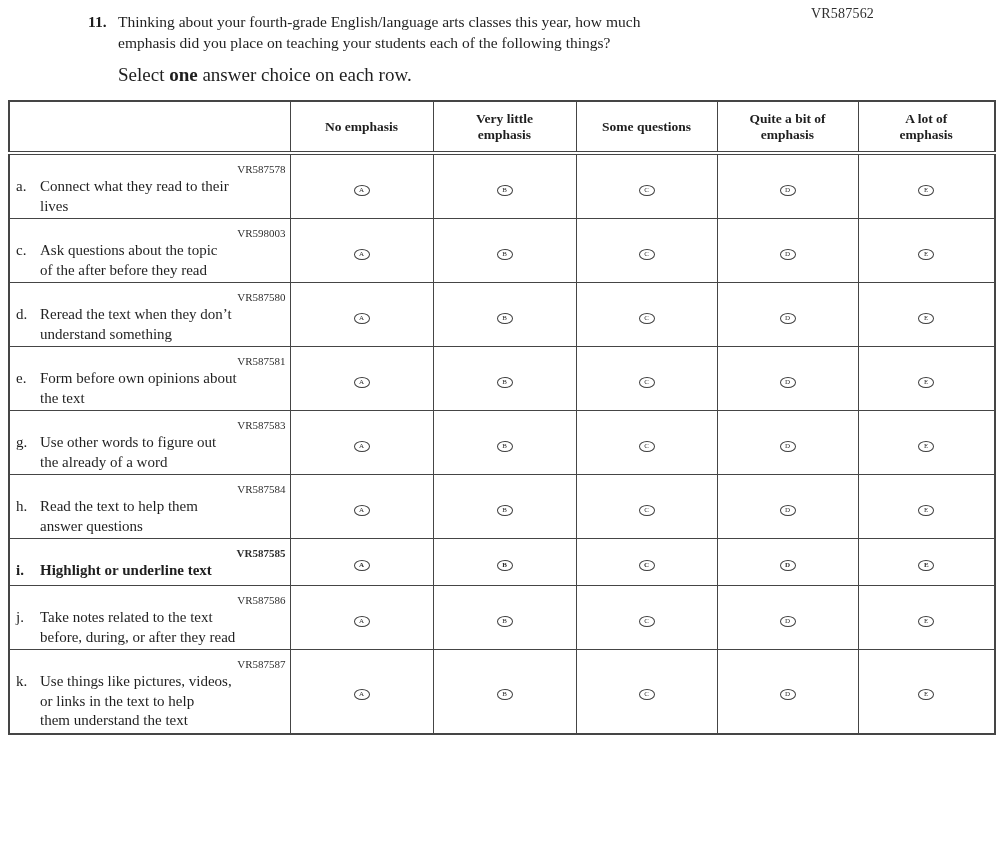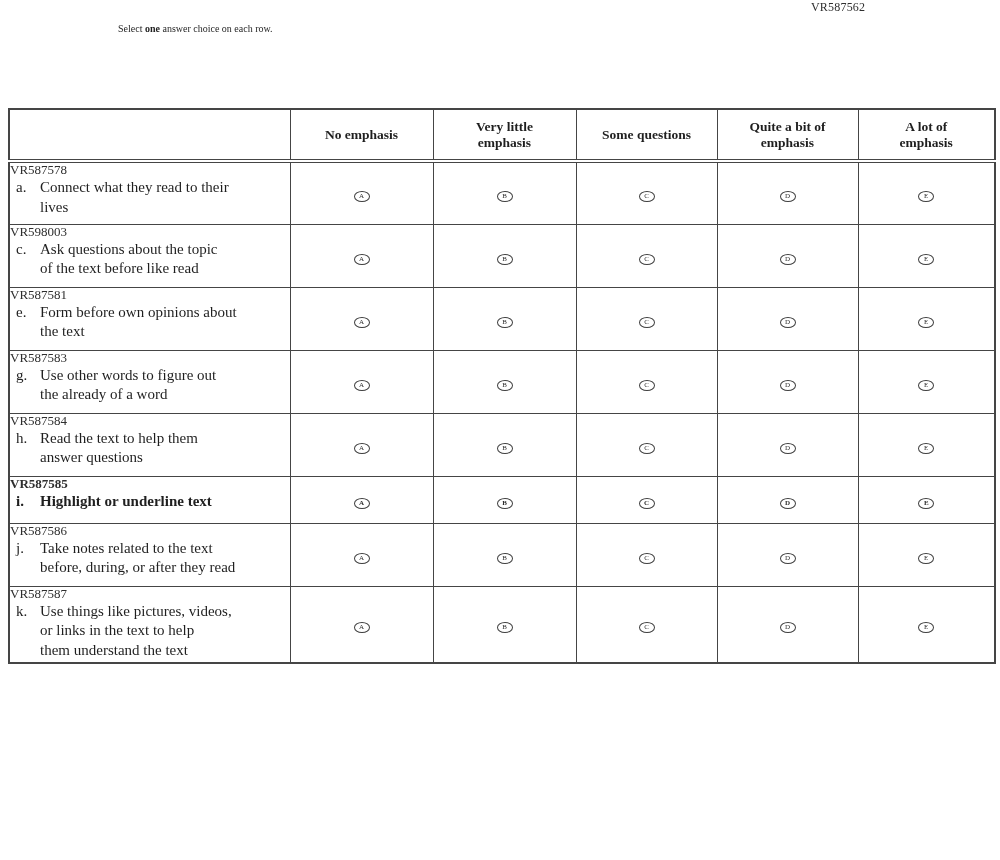--- a/index.html
+++ b/index.html
@@ -9,23 +9,23 @@
     height: 860px;
     background: #ffffff;
     font-family: "Liberation Serif", "DejaVu Serif", serif;
     color: #1f1f1f;
     position: relative;
     overflow: hidden;
   }
 
   .form-code {
     position: absolute;
-    top: 0;
+    top: 6px;
     left: 811px;
-    font-size: 12px;
+    font-size: 14px;
     letter-spacing: 0.2px;
     color: #2e2e2e;
   }
 
   .question {
     position: absolute;
     top: 12px;
     left: 88px;
     width: 680px;
   }
@@ -36,27 +36,27 @@
     font-size: 15.5px;
     line-height: 20.5px;
   }
   .q-text {
     font-size: 15.5px;
     line-height: 20.5px;
     white-space: pre-line;
   }
   .instruction {
     margin: 11px 0 0 30px;
-    font-size: 10px;
+    font-size: 19px;
   }
   .instruction b { font-weight: bold; }
 
   table.matrix {
     position: absolute;
-    top: 108px;
+    top: 100px;
     left: 8px;
     width: 986px;
     border-collapse: collapse;
     table-layout: fixed;
   }
   table.matrix, .matrix th, .matrix td {
     border: 1px solid #454545;
   }
   table.matrix { border-width: 2px 2px 2.5px 2px; }
   .matrix thead th {
@@ -72,24 +72,26 @@
   }
   .matrix tbody tr { height: 63px; }
   .matrix tbody tr.short { height: 47px; font-weight: bold; }
   .matrix tbody tr.tall { height: 76px; }
 
   .label-cell {
     vertical-align: top;
     padding: 0;
   }
   .vr-code {
-    font-size: 13px;
+    text-align: right;
+    font-size: 11px;
     color: #2e2e2e;
     padding: 2px 4px 0 0;
     line-height: 10px;
+    margin-top: 7px;
   }
   .row-label {
     display: flex;
     font-size: 15px;
     line-height: 19.5px;
     margin-top: 3px;
     padding: 0 2px 2px 6px;
   }
   .row-letter { flex: 0 0 24px; }
   .row-text { white-space: pre-line; }
@@ -112,20 +114,25 @@
     cursor: pointer;
     background: #fff;
   }
 </style>
 </head>
 <body>
 
 <div class="form-code">VR587562</div>
 
 <div class="question">
+  <div class="q-row">
+    <span class="q-num">11.</span>
+    <span class="q-text">Thinking about your fourth-grade English/language arts classes this year, how much
+emphasis did you place on teaching your students each of the following things?</span>
+  </div>
   <div class="instruction">
     <span>Select </span><b>one</b><span> answer choice on each row.</span>
   </div>
 </div>
 
 <table class="matrix">
   <colgroup>
     <col style="width:281px">
     <col style="width:143px">
     <col style="width:143px">
@@ -161,21 +168,36 @@
         <td class="bubble-cell"><span class="bubble">C</span></td>
         <td class="bubble-cell"><span class="bubble">D</span></td>
         <td class="bubble-cell"><span class="bubble">E</span></td>
       </tr>
       <tr>
         <td class="label-cell">
           <div class="vr-code">VR598003</div>
           <div class="row-label">
             <span class="row-letter">c.</span>
             <span class="row-text">Ask questions about the topic
-of the text before like read</span>
+of the after before they read</span>
+          </div>
+        </td>
+        <td class="bubble-cell"><span class="bubble">A</span></td>
+        <td class="bubble-cell"><span class="bubble">B</span></td>
+        <td class="bubble-cell"><span class="bubble">C</span></td>
+        <td class="bubble-cell"><span class="bubble">D</span></td>
+        <td class="bubble-cell"><span class="bubble">E</span></td>
+      </tr>
+      <tr>
+        <td class="label-cell">
+          <div class="vr-code">VR587580</div>
+          <div class="row-label">
+            <span class="row-letter">d.</span>
+            <span class="row-text">Reread the text when they don’t
+understand something</span>
           </div>
         </td>
         <td class="bubble-cell"><span class="bubble">A</span></td>
         <td class="bubble-cell"><span class="bubble">B</span></td>
         <td class="bubble-cell"><span class="bubble">C</span></td>
         <td class="bubble-cell"><span class="bubble">D</span></td>
         <td class="bubble-cell"><span class="bubble">E</span></td>
       </tr>
       <tr>
         <td class="label-cell">

